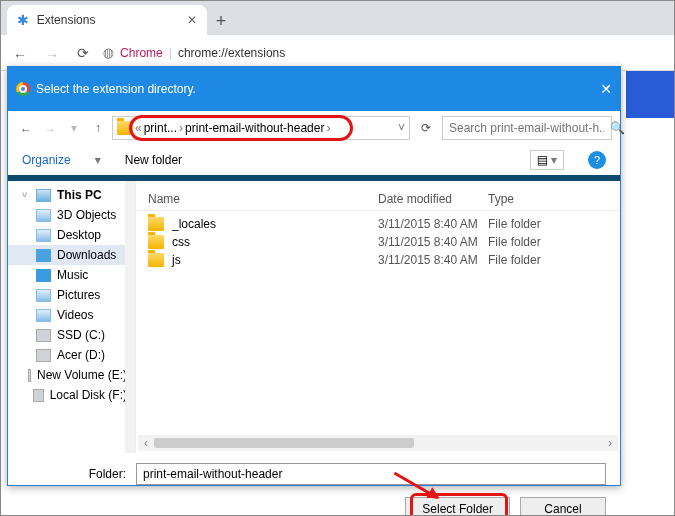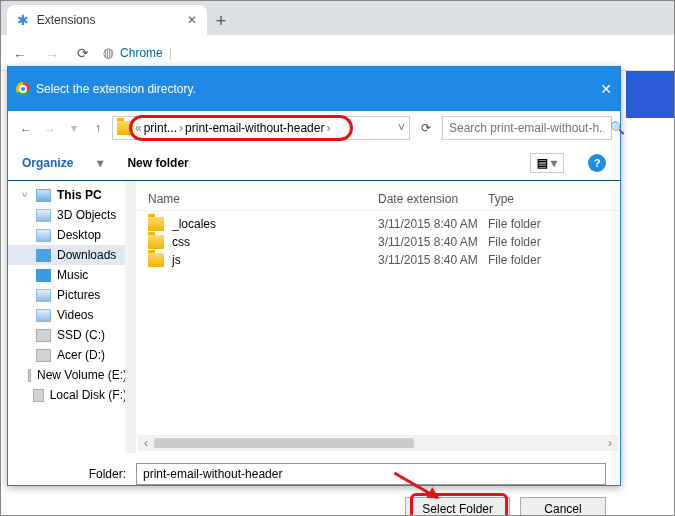--- a/index.html
+++ b/index.html
@@ -9,21 +9,21 @@
 .tab { background:#fff; width:200px; height:30px; border-radius:8px 8px 0 0; display:flex; align-items:center; padding:0 10px; margin-left:6px; gap:8px; }
 .tab .puzzle { color:#3b86e4; font-size:14px; }
 .tab .title { flex:1; color:#333; }
 .tab .close { color:#666; }
 .newtab { width:28px; height:28px; display:flex; align-items:center; justify-content:center; color:#555; font-size:18px;}
 .toolbar { height:36px; background:#fff; display:flex; align-items:center; padding:0 8px; gap:10px; border-bottom:1px solid #ddd; }
 .navbtn { color:#555; font-size:14px; padding:4px;}
 .navbtn.disabled{color:#bbb;}
 .urlbar { display:flex; align-items:center; gap:6px; color:#777;}
 .urlbar .globe { font-size:13px;}
-.urlbar .chrome-txt{color:#0369a1;text-align:center;}
+.urlbar .chrome-txt{color:#be185d;text-align:center;}
 .urlbar .sep{color:#ccc;}
 .urlbar .path{color:#333;}
 .bluebar{position:absolute; top:70px; right:0; width:48px; height:47px; background:#2a5bd7;}
 
 .dialog { position:absolute; left:6px; top:65px; width:614px; height:420px; background:#fff; border:1px solid #2a7dd4; box-shadow:0 2px 8px rgba(0,0,0,.3);}
 .dlg-title { background:#1e88e5; color:#fff; height:44px; display:flex; align-items:center; padding:0 8px; gap:6px;}
 .dlg-title .chrome-ico{width:14px;height:14px;border-radius:50%;background:conic-gradient(#ea4335 0 120deg,#34a853 120deg 240deg,#fbbc05 240deg 360deg);position:relative;}
 .dlg-title .chrome-ico::after{content:'';position:absolute;inset:3px;background:#4285f4;border-radius:50%;border:2px solid #fff;}
 .dlg-title .tt{flex:1;}
 .dlg-title .x{font-size:14px;cursor:pointer;}
@@ -32,21 +32,21 @@
 .navarw.dis{color:#bbb;}
 .uparw{color:#555;}
 .crumbs{flex:1;height:24px;border:1px solid #ccc;display:flex;align-items:center;padding:0 4px;gap:2px;position:relative;}
 .folder-ico{width:16px;height:14px;background:linear-gradient(#ffd96b,#f4b400);border-radius:1px;position:relative;}
 .folder-ico::before{content:'';position:absolute;top:-3px;left:0;width:7px;height:3px;background:#f4b400;border-radius:1px 1px 0 0;}
 .crumbs .gt{color:#777;}
 .crumbs-highlight{position:absolute;left:16px;top:-2px;width:224px;height:26px;border:3px solid #e61313;border-radius:13px;pointer-events:none;}
 .refresh{width:24px;height:24px;display:flex;align-items:center;justify-content:center;color:#555;}
 .search{width:170px;height:24px;border:1px solid #ccc;display:flex;align-items:center;padding:0 6px;gap:6px;color:#888;}
 .search input{border:0;flex:1;outline:none;font-size:12px;color:#555;}
-.orgbar{height:36px;display:flex;align-items:center;padding:0 14px;gap:24px;border-bottom:1px solid #0c4a6e;font-weight:bold;}
+.orgbar{height:36px;display:flex;align-items:center;padding:0 14px;gap:24px;border-bottom:6px solid #0c4a6e;}
 .orgbar .org{color:#1a66c9;}
 .spacer{flex:1;}
 .viewbtn{border:1px solid #ccc;padding:2px 6px;display:flex;gap:3px;align-items:center;}
 .help{width:18px;height:18px;border-radius:50%;background:#1a8fe3;color:#fff;display:flex;align-items:center;justify-content:center;font-size:11px;}
 .body{display:flex;height:272px;}
 .sidebar{width:128px;border-right:1px solid #eee;overflow:hidden;padding-top:4px;position:relative;}
 .sidebar::after{content:'';position:absolute;right:0;top:0;bottom:0;width:10px;background:#f2f2f2;}
 .sbthumb{position:absolute;right:1px;top:6px;width:8px;height:60px;background:#ccc;border-radius:3px;}
 .sitem{display:flex;align-items:center;gap:6px;padding:3px 8px 3px 14px;white-space:nowrap;}
 .sitem.bold{font-weight:600;}
@@ -95,20 +95,21 @@
   <div class="newtab">+</div>
 </div>
 <div class="toolbar">
   <span class="navbtn">←</span>
   <span class="navbtn disabled">→</span>
   <span class="navbtn">⟳</span>
   <div class="urlbar">
     <span class="globe">◍</span>
     <span class="chrome-txt">Chrome</span>
     <span class="sep">|</span>
+    <span class="path">chrome://extensions</span>
   </div>
 </div>
 <div class="bluebar"></div>
 
 <div class="dialog">
   <div class="dlg-title">
     <span class="chrome-ico"></span>
     <span class="tt">Select the extension directory.</span>
     <span class="x">✕</span>
   </div>
@@ -204,21 +205,21 @@
             <span class="chev"></span>
             <span class="ico ico-disk"></span>
             <span>Local Disk (F:)</span>
           </div>
         </div>
       <div class="sbthumb"></div>
     </div>
     <div class="content">
       <div class="cols">
         <span class="c1">Name</span>
-        <span class="c2">Date extension</span>
+        <span class="c2">Date modified</span>
         <span class="c3">Type</span>
       </div>
       <div class="rows" id="rows">
           <div class="row">
             <span class="c1">
               <span class="folder-ico"></span>
               <span>_locales</span>
             </span>
             <span class="c2">3/11/2015 8:40 AM</span>
             <span class="c3">File folder</span>

